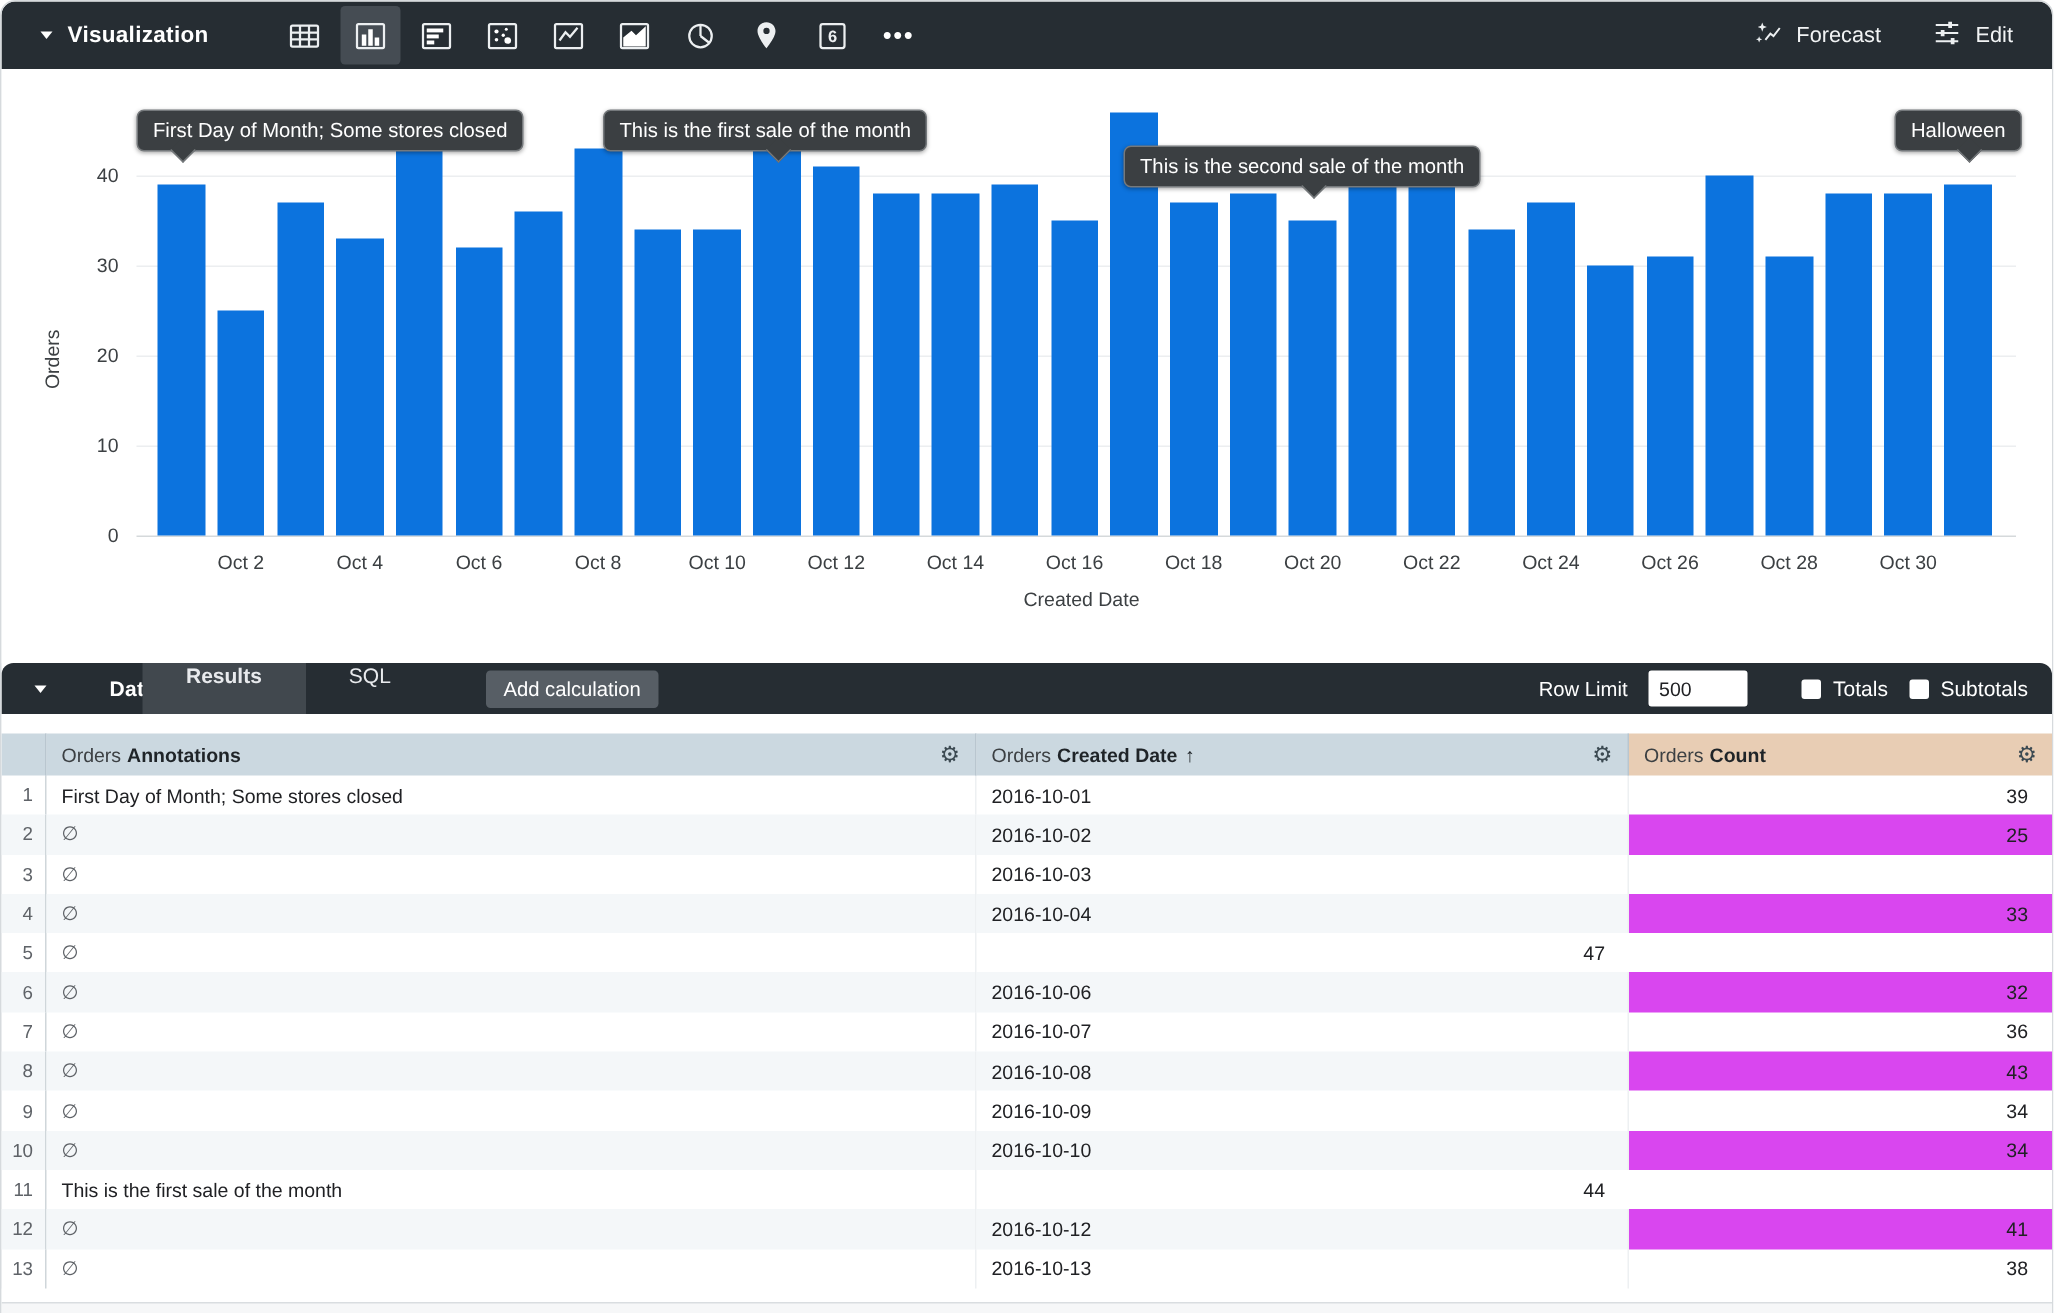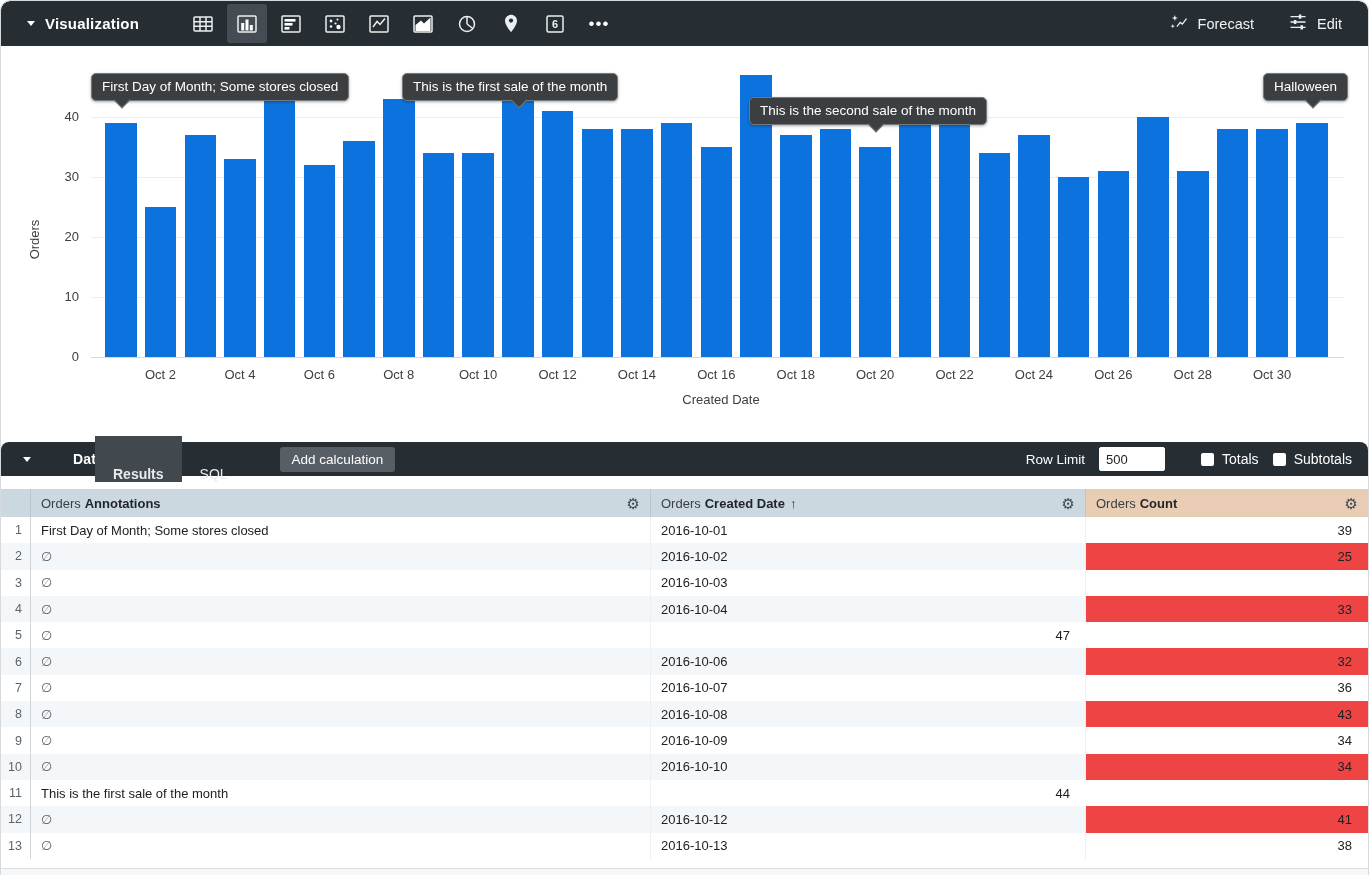--- a/index.html
+++ b/index.html
@@ -28,21 +28,21 @@
   .bar{position:absolute;background:#0c73de;border-radius:0;}
   .xtick{position:absolute;width:64px;text-align:center;font-size:13px;color:#3c4043;top:321px;}
   .x-axis-title{position:absolute;left:655px;width:130px;text-align:center;top:346px;font-size:13px;color:#3c4043;}
   .annot{position:absolute;background:#3b3f42;border:1px solid #75797c;border-radius:5px;color:#fff;font-size:13.5px;line-height:26px;padding:0 10px;white-space:nowrap;box-shadow:0 1px 3px rgba(0,0,0,.35);z-index:5;}
   .annot .ptr{position:absolute;bottom:-6px;width:11px;height:11px;background:#3b3f42;border-right:1px solid #75797c;border-bottom:1px solid #75797c;transform:rotate(45deg);}
   .spacer6{height:6px;background:#fff;}
 
   
   .data-bar{height:34px;background:#262d33;border-radius:8px 8px 0 0;display:flex;align-items:center;color:#fff;}
   .data-bar .lead{display:flex;align-items:center;margin-left:22px;width:72px;gap:32px;}
-  .tab{height:46px;display:flex;align-items:flex-end;padding:0 18px;font-size:14px;color:#e8eaed;cursor:pointer;}
+  .tab{height:34px;display:flex;align-items:flex-start;padding:0 29px;font-size:14px;color:#e8eaed;cursor:pointer;}
   .tab.active{background:#41484e;font-weight:bold;}
   .add-calc{margin-left:34px;background:#575e65;border:none;color:#fff;font-size:13.5px;padding:5px 12px;border-radius:3px;cursor:pointer;font-family:inherit;}
   .data-right{margin-left:auto;display:flex;align-items:center;padding-right:16px;gap:14px;}
   .row-limit-label{font-size:13.5px;color:#fff;}
   .row-limit-input{width:52px;height:22px;border:1px solid #fff;border-radius:2px;background:#fff;font-size:13px;color:#202124;padding:0 6px;font-family:inherit;}
   .cb-group{display:flex;align-items:center;gap:8px;cursor:pointer;}
   .cb{width:13px;height:13px;background:#fff;border-radius:2px;display:inline-block;}
   .cb-label{font-size:14px;color:#fff;}
 
   
@@ -54,21 +54,21 @@
   .th .sort{font-weight:bold;margin-left:5px;color:#1f2428;}
   .th.num{padding:0;}
   .th.measure{background:#e8cdb4;border-right:none;}
   .gear{margin-left:auto;font-size:15px;color:#3c4a52;line-height:1;cursor:pointer;}
   .gear::before{content:"⚙";}
   .cell{height:26.3px;display:flex;align-items:center;font-size:13px;color:#202124;padding:0 10px;border-right:1px solid #edf0f2;overflow:hidden;white-space:nowrap;}
   .cell.rownum{justify-content:flex-end;color:#5f6368;font-size:12.5px;padding:0 8px 0 0;border-right:1px solid #cfd6da;}
   .cell.count{justify-content:flex-end;padding-right:16px;border-right:none;}
   .cell .null{color:#5f6368;}
   .row.even .cell{background:#f4f7f9;}
-  .row.even .cell.count{background:#ef4444;}
+  .row.even .cell.count{background:#d946ef;}
   .bottom-pad{height:9px;background:#fff;}
   .bottom-strip{height:8px;background:#f6f7f8;border-top:1px solid #d9dde0;}
 </style>
 </head>
 <body>
 
 <div class="window">
 
   <div class="viz-bar">
     <div class="lead">

